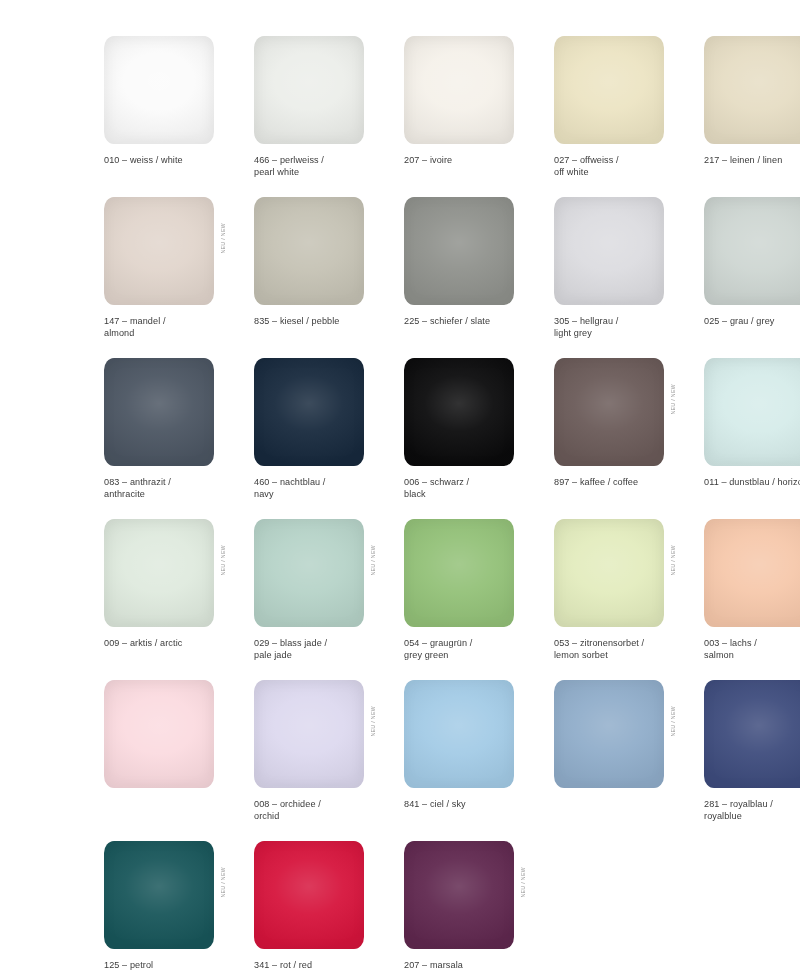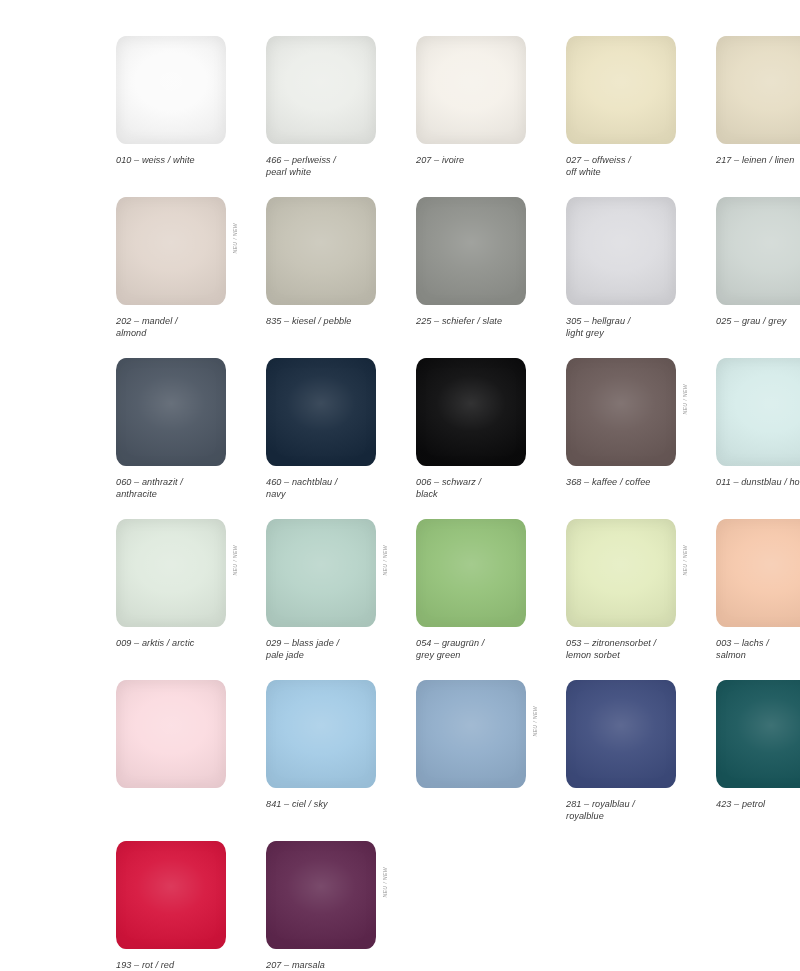--- a/index.html
+++ b/index.html
@@ -9,22 +9,21 @@
     height: 971px;
     background: #ffffff;
     font-family: "Liberation Sans", sans-serif;
   }
 
   #catalog {
     position: relative;
     width: 800px;
     height: 971px;
     background: #ffffff;
-    padding: 30px 0 0 12px;
-    font-style: italic;
+    padding: 30px 0 0 0;
   }
 
   .swatch-grid {
     display: grid;
     grid-template-columns: repeat(5, 128px);
     column-gap: 22px;
     row-gap: 0px;
     margin-left: 104px;
   }
 
@@ -130,21 +129,21 @@
         <div class="pillow-wrap">
           <div class="pillow" style="background: rgb(230, 221, 196);"></div>
         </div>
         <div class="label">217 – leinen / linen</div>
       </div>
       <div class="swatch-cell">
         <div class="pillow-wrap">
           <div class="pillow" style="background: rgb(225, 213, 204);"></div>
           <div class="neu-badge">NEU / NEW</div>
         </div>
-        <div class="label">202 – mandel /
+        <div class="label">147 – mandel /
 almond</div>
       </div>
       <div class="swatch-cell">
         <div class="pillow-wrap">
           <div class="pillow" style="background: rgb(197, 194, 180);"></div>
         </div>
         <div class="label">835 – kiesel / pebble</div>
       </div>
       <div class="swatch-cell">
         <div class="pillow-wrap">
@@ -162,21 +161,21 @@
       <div class="swatch-cell">
         <div class="pillow-wrap">
           <div class="pillow light-edge" style="background: rgb(206, 214, 210);"></div>
         </div>
         <div class="label">025 – grau / grey</div>
       </div>
       <div class="swatch-cell">
         <div class="pillow-wrap">
           <div class="pillow" style="background: rgb(75, 85, 98);"></div>
         </div>
-        <div class="label">060 – anthrazit /
+        <div class="label">083 – anthrazit /
 anthracite</div>
       </div>
       <div class="swatch-cell">
         <div class="pillow-wrap">
           <div class="pillow" style="background: rgb(23, 41, 61);"></div>
         </div>
         <div class="label">460 – nachtblau /
 navy</div>
       </div>
       <div class="swatch-cell">
@@ -184,21 +183,21 @@
           <div class="pillow" style="background: rgb(11, 11, 12);"></div>
         </div>
         <div class="label">006 – schwarz /
 black</div>
       </div>
       <div class="swatch-cell">
         <div class="pillow-wrap">
           <div class="pillow" style="background: rgb(106, 90, 88);"></div>
           <div class="neu-badge">NEU / NEW</div>
         </div>
-        <div class="label">368 – kaffee / coffee</div>
+        <div class="label">897 – kaffee / coffee</div>
       </div>
       <div class="swatch-cell">
         <div class="pillow-wrap">
           <div class="pillow light-edge" style="background: rgb(214, 236, 234);"></div>
         </div>
         <div class="label">011 – dunstblau / horizon</div>
       </div>
       <div class="swatch-cell">
         <div class="pillow-wrap">
           <div class="pillow light-edge" style="background: rgb(223, 234, 222);"></div>
@@ -236,20 +235,28 @@
         <div class="label">003 – lachs /
 salmon</div>
       </div>
       <div class="swatch-cell">
         <div class="pillow-wrap">
           <div class="pillow light-edge" style="background: rgb(251, 219, 224);"></div>
         </div>
       </div>
       <div class="swatch-cell">
         <div class="pillow-wrap">
+          <div class="pillow light-edge" style="background: rgb(221, 217, 239);"></div>
+          <div class="neu-badge">NEU / NEW</div>
+        </div>
+        <div class="label">008 – orchidee /
+orchid</div>
+      </div>
+      <div class="swatch-cell">
+        <div class="pillow-wrap">
           <div class="pillow" style="background: rgb(163, 203, 230);"></div>
         </div>
         <div class="label">841 – ciel / sky</div>
       </div>
       <div class="swatch-cell">
         <div class="pillow-wrap">
           <div class="pillow" style="background: rgb(144, 173, 202);"></div>
           <div class="neu-badge">NEU / NEW</div>
         </div>
       </div>
@@ -258,27 +265,27 @@
           <div class="pillow" style="background: rgb(62, 76, 125);"></div>
         </div>
         <div class="label">281 – royalblau /
 royalblue</div>
       </div>
       <div class="swatch-cell">
         <div class="pillow-wrap">
           <div class="pillow" style="background: rgb(24, 86, 90);"></div>
           <div class="neu-badge">NEU / NEW</div>
         </div>
-        <div class="label">423 – petrol</div>
+        <div class="label">125 – petrol</div>
       </div>
       <div class="swatch-cell">
         <div class="pillow-wrap">
           <div class="pillow" style="background: rgb(214, 20, 60);"></div>
         </div>
-        <div class="label">193 – rot / red</div>
+        <div class="label">341 – rot / red</div>
       </div>
       <div class="swatch-cell">
         <div class="pillow-wrap">
           <div class="pillow" style="background: rgb(96, 40, 79);"></div>
           <div class="neu-badge">NEU / NEW</div>
         </div>
         <div class="label">207 – marsala</div>
       </div>
       <div class="swatch-cell empty"></div>
       <div class="swatch-cell empty"></div>

